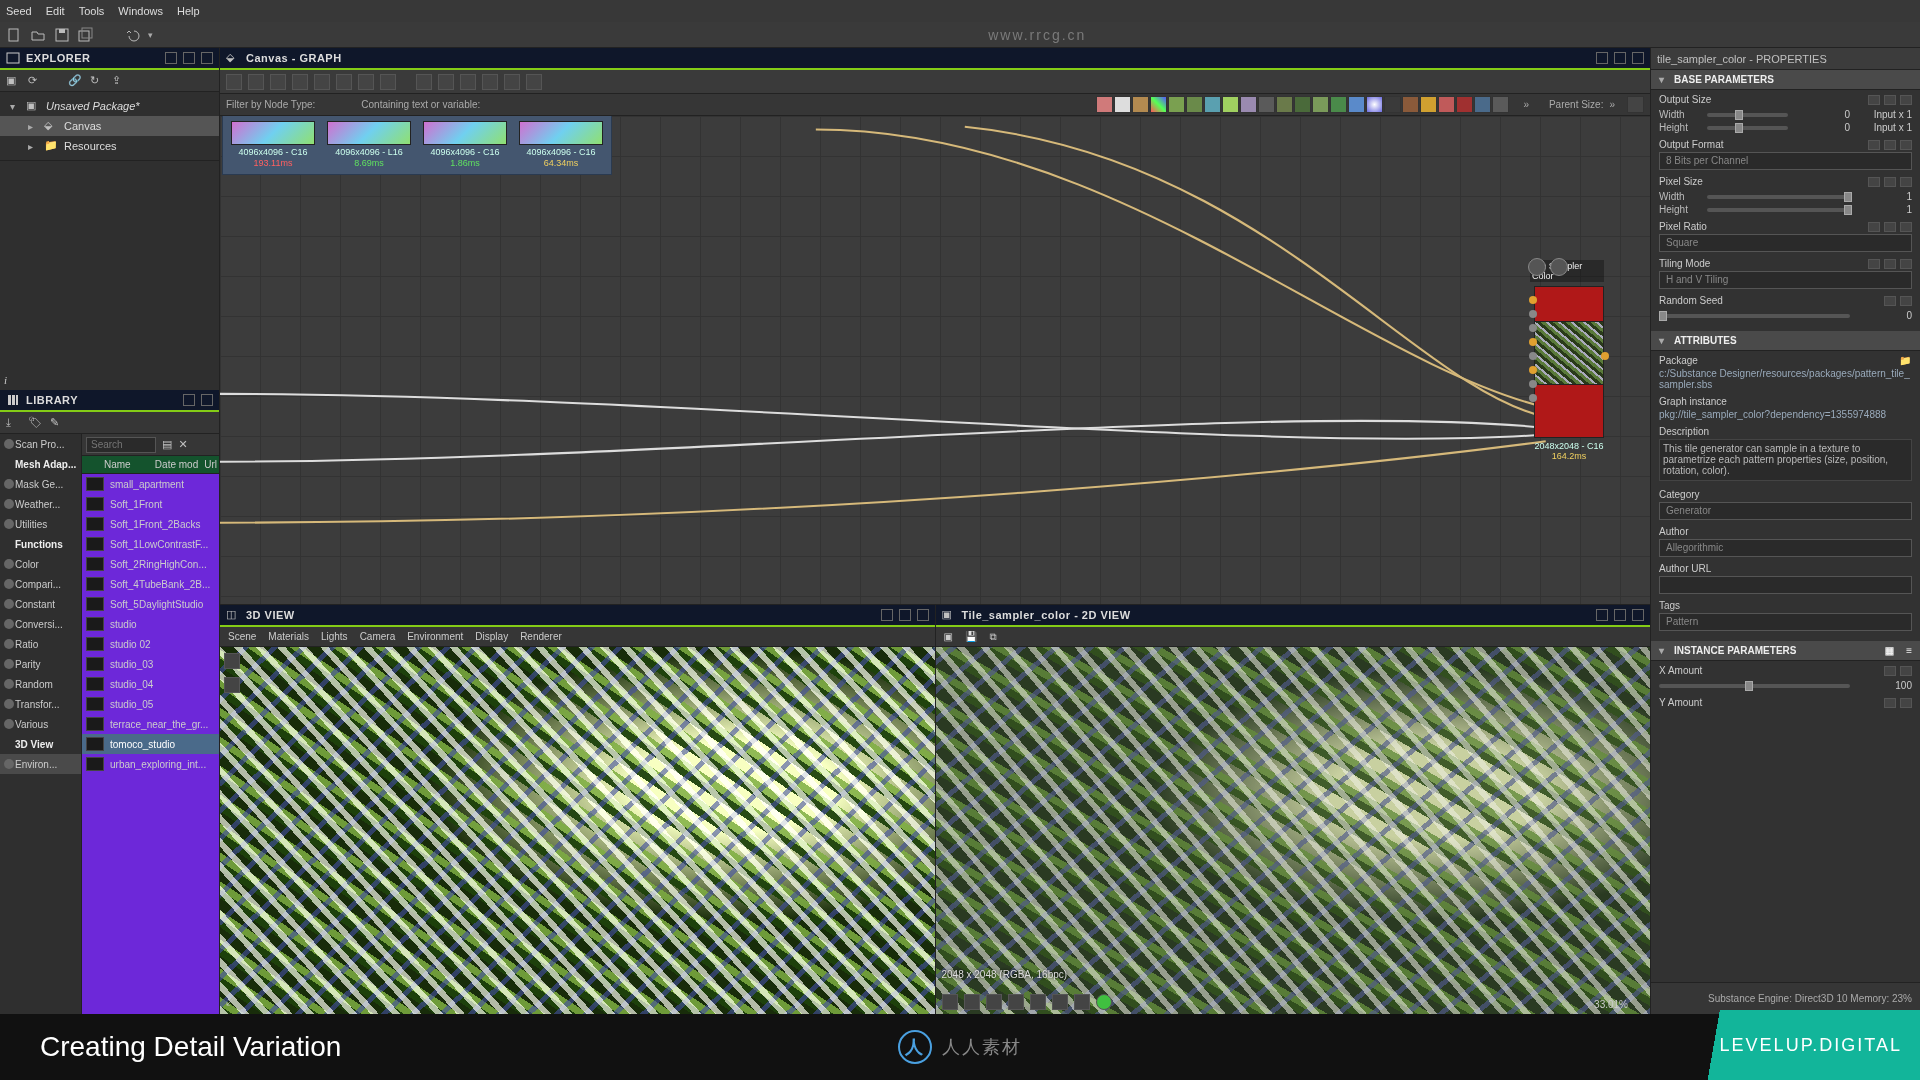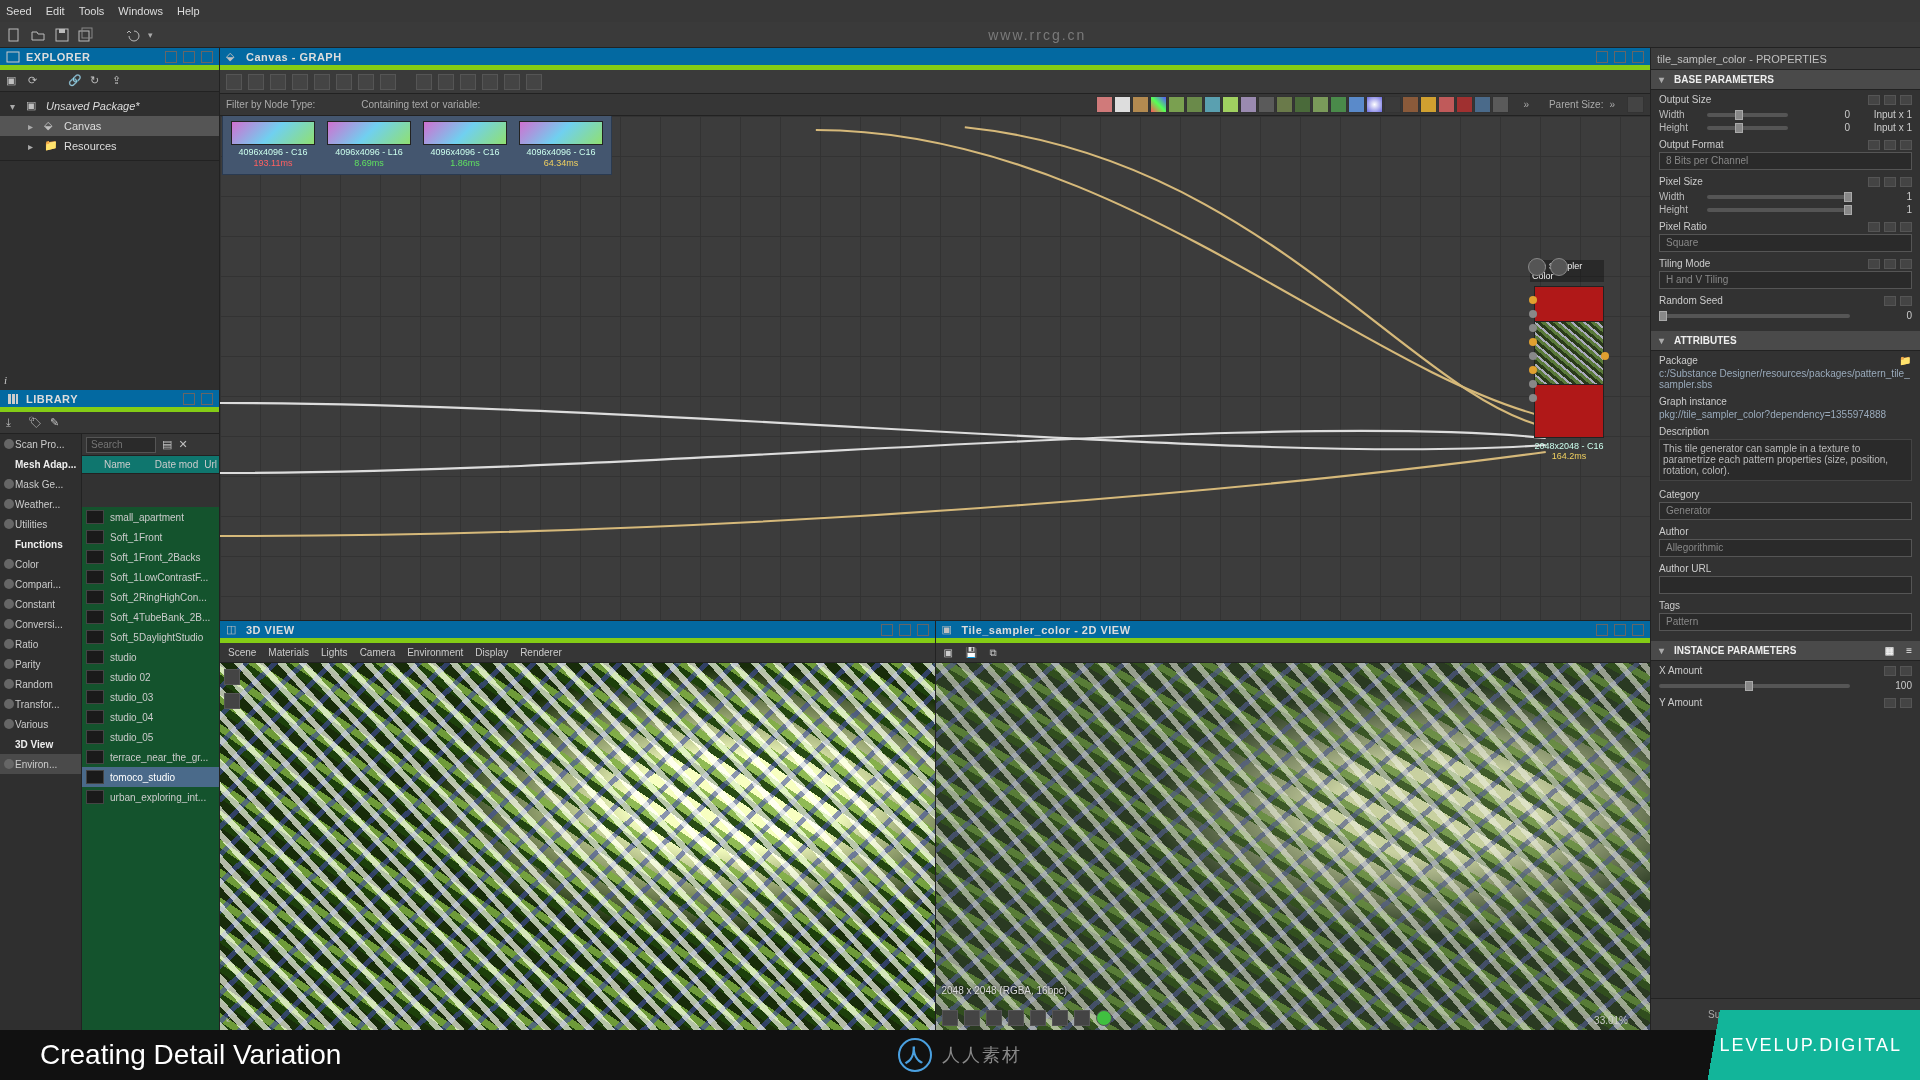--- a/index.html
+++ b/index.html
@@ -17,21 +17,21 @@
 .spacer { flex: 1; }
 .watermark { color: #7a7a7a; font-size: 14px; letter-spacing: 2px; }
 
 
 .body { flex: 1; display: flex; min-height: 0; }
 
 
 .leftcol { width: 220px; display: flex; flex-direction: column; background: #323232; border-right: 1px solid #222; }
 
 
-.panel-header { height: 22px; background: #0369a1; display: flex; align-items: center; padding: 0 6px; border-bottom: 5px solid #84cc16; }
+.panel-header { height: 22px; background: #0f172a; display: flex; align-items: center; padding: 0 6px; border-bottom: 2px solid #84cc16; }
 .panel-header .icon { width: 14px; height: 14px; margin-right: 6px; }
 .panel-header .title { font-weight: bold; font-size: 11px; color: #ddd; letter-spacing: 0.5px; }
 .panel-header .controls { display: flex; gap: 6px; }
 .panel-header .ctl { width: 12px; height: 12px; border: 1px solid #666; }
 
 .panel-toolbar { height: 22px; background: #363636; display: flex; align-items: center; padding: 0 6px; gap: 8px; border-bottom: 1px solid #222; }
 .panel-toolbar .ticon { width: 14px; height: 14px; }
 
 
 .explorer-tree { flex: 0 0 auto; padding: 4px 0; background: #2f2f2f; }
@@ -48,23 +48,23 @@
 .lib-sidebar { width: 82px; background: #2f2f2f; overflow-y: auto; border-right: 1px solid #222; }
 .lib-sidebar .cat { display: flex; align-items: center; gap: 1px; height: 20px; padding: 0 4px; font-size: 10px; color: #ccc; white-space: nowrap; overflow: hidden; }
 .lib-sidebar .cat.selected { background: #4a4a4a; }
 .lib-sidebar .cat .dot { width: 10px; height: 10px; border-radius: 50%; background: #666; flex: 0 0 auto; }
 .lib-sidebar .cat.header { font-weight: bold; color: #eee; }
 .lib-sidebar .cat.header .dot { background: none; }
 
 .lib-main { flex: 1; display: flex; flex-direction: column; min-height: 0; }
 .lib-search { height: 22px; background: #363636; display: flex; align-items: center; padding: 0 4px; gap: 6px; border-bottom: 1px solid #222; }
 .lib-search input { background: #2a2a2a; border: 1px solid #555; color: #aaa; height: 16px; width: 70px; font-size: 10px; padding: 0 4px; }
-.lib-cols { height: 18px; display: flex; align-items: center; padding: 0 2px; gap: 6px; background: #0f766e; border-bottom: 1px solid #222; }
+.lib-cols { height: 18px; display: flex; align-items: center; padding: 0 2px; gap: 6px; background: #14532d; border-bottom: 1px solid #222; }
 .lib-cols span { font-size: 10px; color: #ccc; }
-.lib-list { flex: 1; overflow-y: auto; background: #14532d; margin-top: 33px; }
+.lib-list { flex: 1; overflow-y: auto; background: #6d28d9; }
 .lib-row { display: flex; align-items: center; height: 20px; gap: 6px; padding: 0 4px; font-size: 10px; color: #ccc; }
 .lib-row.selected { background: #4a6a8a; color: #fff; }
 .lib-thumb { width: 18px; height: 14px; background: #1a1a1a; border: 1px solid #444; }
 
 
 .midcol { flex: 1; display: flex; flex-direction: column; min-width: 0; }
 
 
 .graph-area { flex: 1; display: flex; flex-direction: column; min-height: 0; background: linear-gradient(#3d3d3d, #3a3a3a); position: relative; }
 .graph-toolbar { height: 24px; background: #3a3a3a; display: flex; align-items: center; padding: 0 6px; gap: 6px; border-bottom: 1px solid #222; }
@@ -155,21 +155,21 @@
 .attr-row .v { font-size: 10px; color: #9ab; word-break: break-all; }
 .attr-row textarea { width: 100%; height: 42px; background: #2a2a2a; border: 1px solid #444; color: #bbb; font-size: 10px; padding: 3px; resize: none; }
 
 .status-row { height: 32px; background: #363636; display: flex; align-items: center; justify-content: flex-end; padding: 0 8px; font-size: 10px; color: #aaa; border-top: 1px solid #222; }
 
 
 .chev::before { content: "▸"; color: #aaa; font-size: 10px; margin-right: 4px; }
 .chev.down::before { content: "▾"; }
 
 
-.footer { height: 50px; position: relative; background: #111; display: flex; align-items: center; padding: 0 40px; }
+.footer { height: 66px; position: relative; background: #111; display: flex; align-items: center; padding: 0 40px; }
 .footer .title { color: #fff; font-size: 28px; font-weight: 300; }
 .footer .logo-mid { position: absolute; left: 50%; transform: translateX(-50%); display: flex; align-items: center; gap: 10px; color: #888; font-size: 18px; letter-spacing: 2px; }
 .footer .logo-mid .circ { width: 34px; height: 34px; border: 2px solid #4aa0e0; border-radius: 50%; display: flex; align-items: center; justify-content: center; color: #4aa0e0; font-weight: bold; }
 .footer .tri { position: absolute; right: 0; bottom: 0; width: 260px; height: 70px; background: linear-gradient(100deg, transparent 0 22%, #12b59a 22% 100%); display: flex; align-items: center; justify-content: flex-end; padding-right: 18px; color: #fff; font-size: 18px; letter-spacing: 2px; }
 
 
 .isvg { width: 100%; height: 100%; }
 
 ::-webkit-scrollbar { width: 10px; background: #2b2b2b; }
 ::-webkit-scrollbar-thumb { background: #555; }

